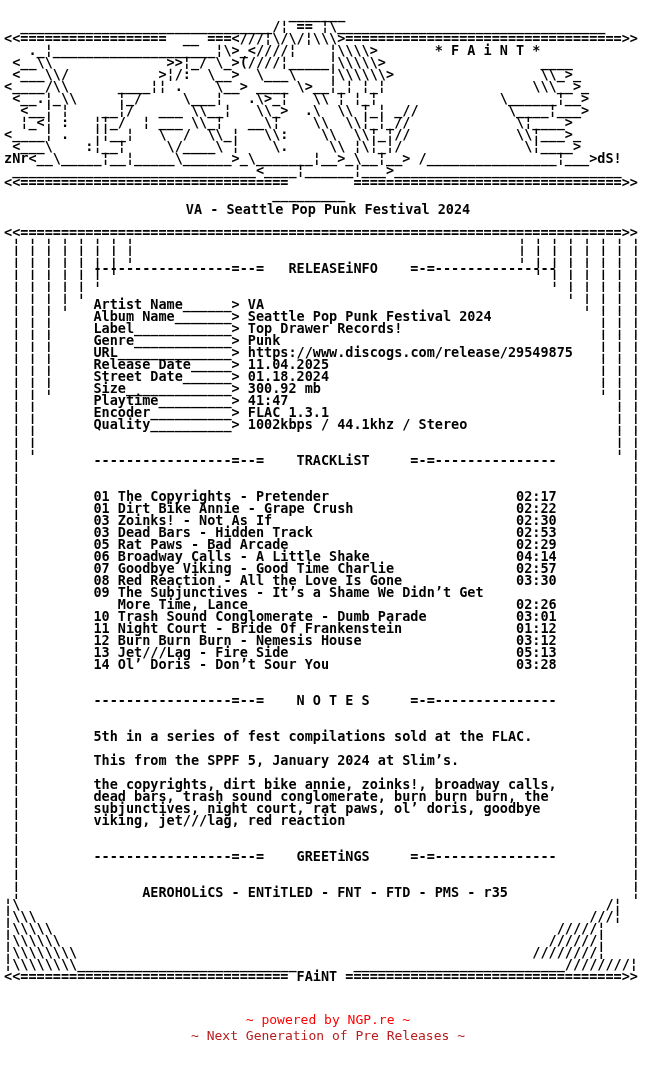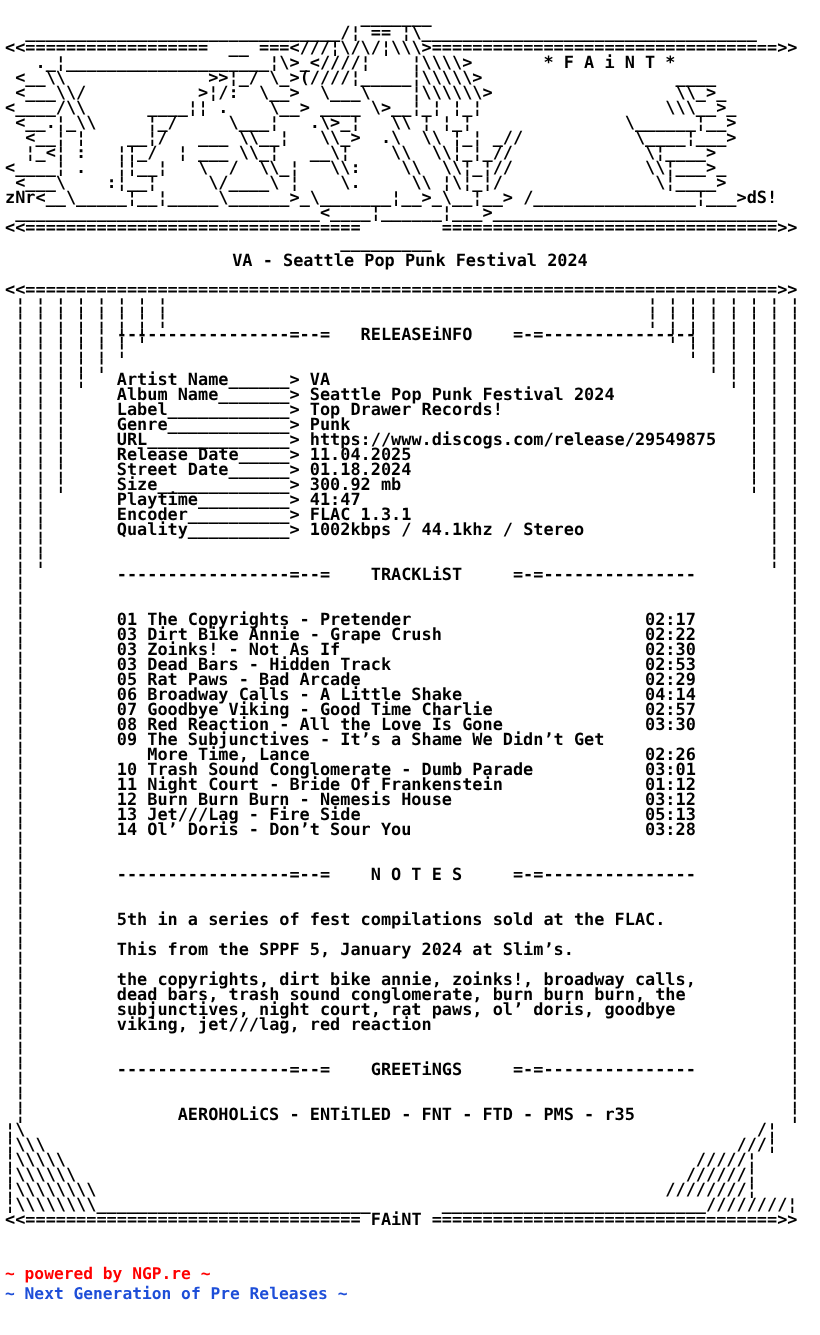--- a/index.html
+++ b/index.html
@@ -17,22 +17,22 @@
   .content{margin-left:11ch;width:57ch;padding-top:24px;position:relative;}
   .line{height:12px;line-height:12px;white-space:pre;}
   .sec{margin-top:24px;}
   .gap1{margin-top:12px;}
   .field{display:flex;}
   .fv{padding-left:1ch;white-space:pre;}
   .fl{white-space:pre;}
   .trk{display:flex;justify-content:space-between;height:12px;line-height:12px;}
   .tt,.td{white-space:pre;}
   .center{text-align:center;}
-  .redfoot{position:absolute;top:1012px;left:0;width:100%;text-align:left;
-           font-weight:bold;font-size:13px;line-height:16px;}
+  .redfoot{position:absolute;top:1012px;left:0;width:100%;text-align:center;
+           font-weight:normal;font-size:13px;line-height:16px;}
   .redfoot .line{height:16px;line-height:16px;}
 </style>
 </head>
 <body>
 
 <div class="nfo">
 
   <pre class="art-top">                                   _______
   _______________________________/¦ == ¦\_________________________________
 &lt;&lt;==================  __ ===&lt;///¦\/\/¦\\\&gt;==================================&gt;&gt;
@@ -184,21 +184,21 @@
       </div>
 
       <div class="line sec">-----------------=--=    TRACKLiST     =-=---------------</div>
 
       <div class="sec">
         <div class="trk">
             <span class="tt">01 The Copyrights - Pretender</span>
             <span class="td">02:17</span>
           </div>
         <div class="trk">
-            <span class="tt">03 Dirt Bike Annie - Grape Crush</span>
+            <span class="tt">01 Dirt Bike Annie - Grape Crush</span>
             <span class="td">02:22</span>
           </div>
         <div class="trk">
             <span class="tt">03 Zoinks! - Not As If</span>
             <span class="td">02:30</span>
           </div>
         <div class="trk">
             <span class="tt">03 Dead Bars - Hidden Track</span>
             <span class="td">02:53</span>
           </div>
@@ -267,16 +267,16 @@
 ¦\\\                                                                    ///¦
 ¦\\\\\                                                              /////¦
 ¦\\\\\\                                                            //////¦
 ¦\\\\\\\\                                                        ////////¦
 ¦\\\\\\\\___________________________       __________________________////////¦
 &lt;&lt;================================= FAiNT ==================================&gt;&gt;</pre>
   </div>
 
   <div class="redfoot">
     <div class="line" style="color: rgb(255, 0, 0);">~ powered by NGP.re ~</div>
-    <div class="line" style="color: #1d4ed8;">~ Next Generation of Pre Releases ~</div>
+    <div class="line" style="color: #b91c1c;">~ Next Generation of Pre Releases ~</div>
   </div>
 
 </div>
 
 </body></html>

